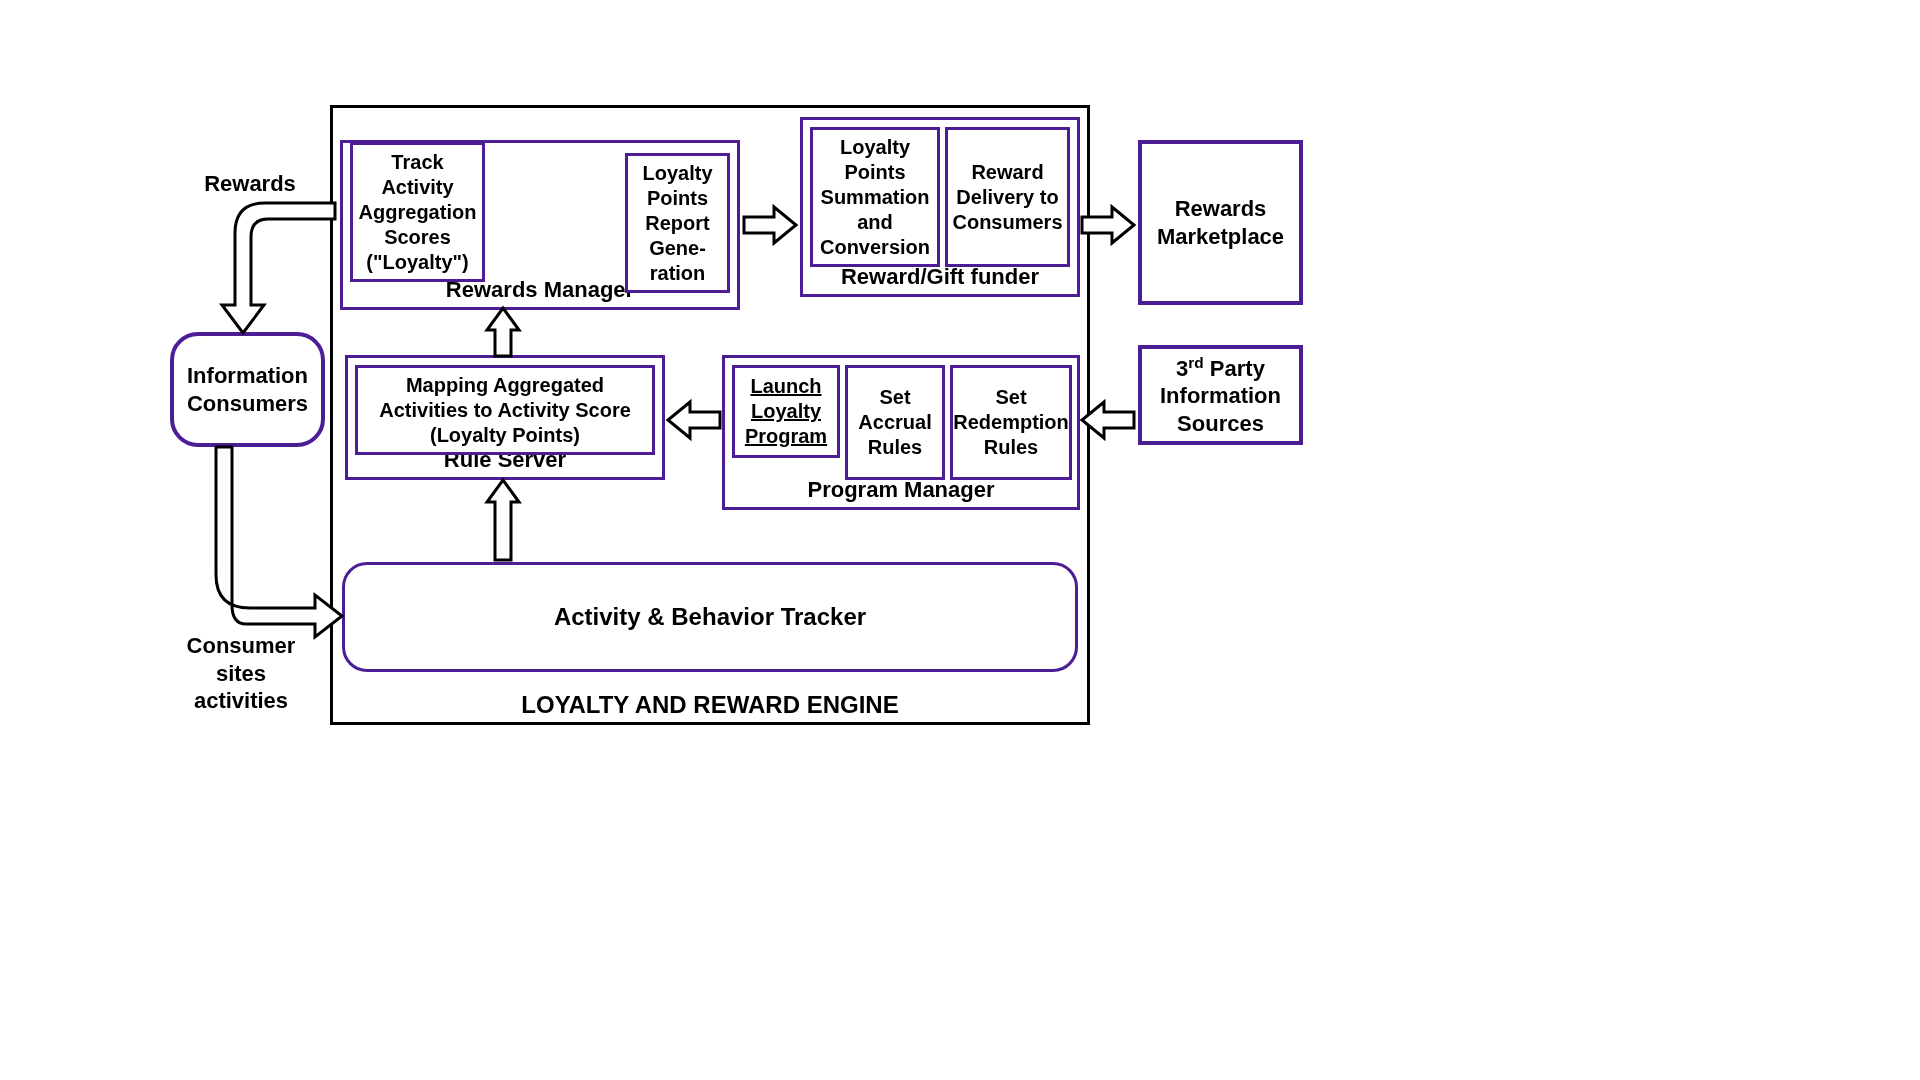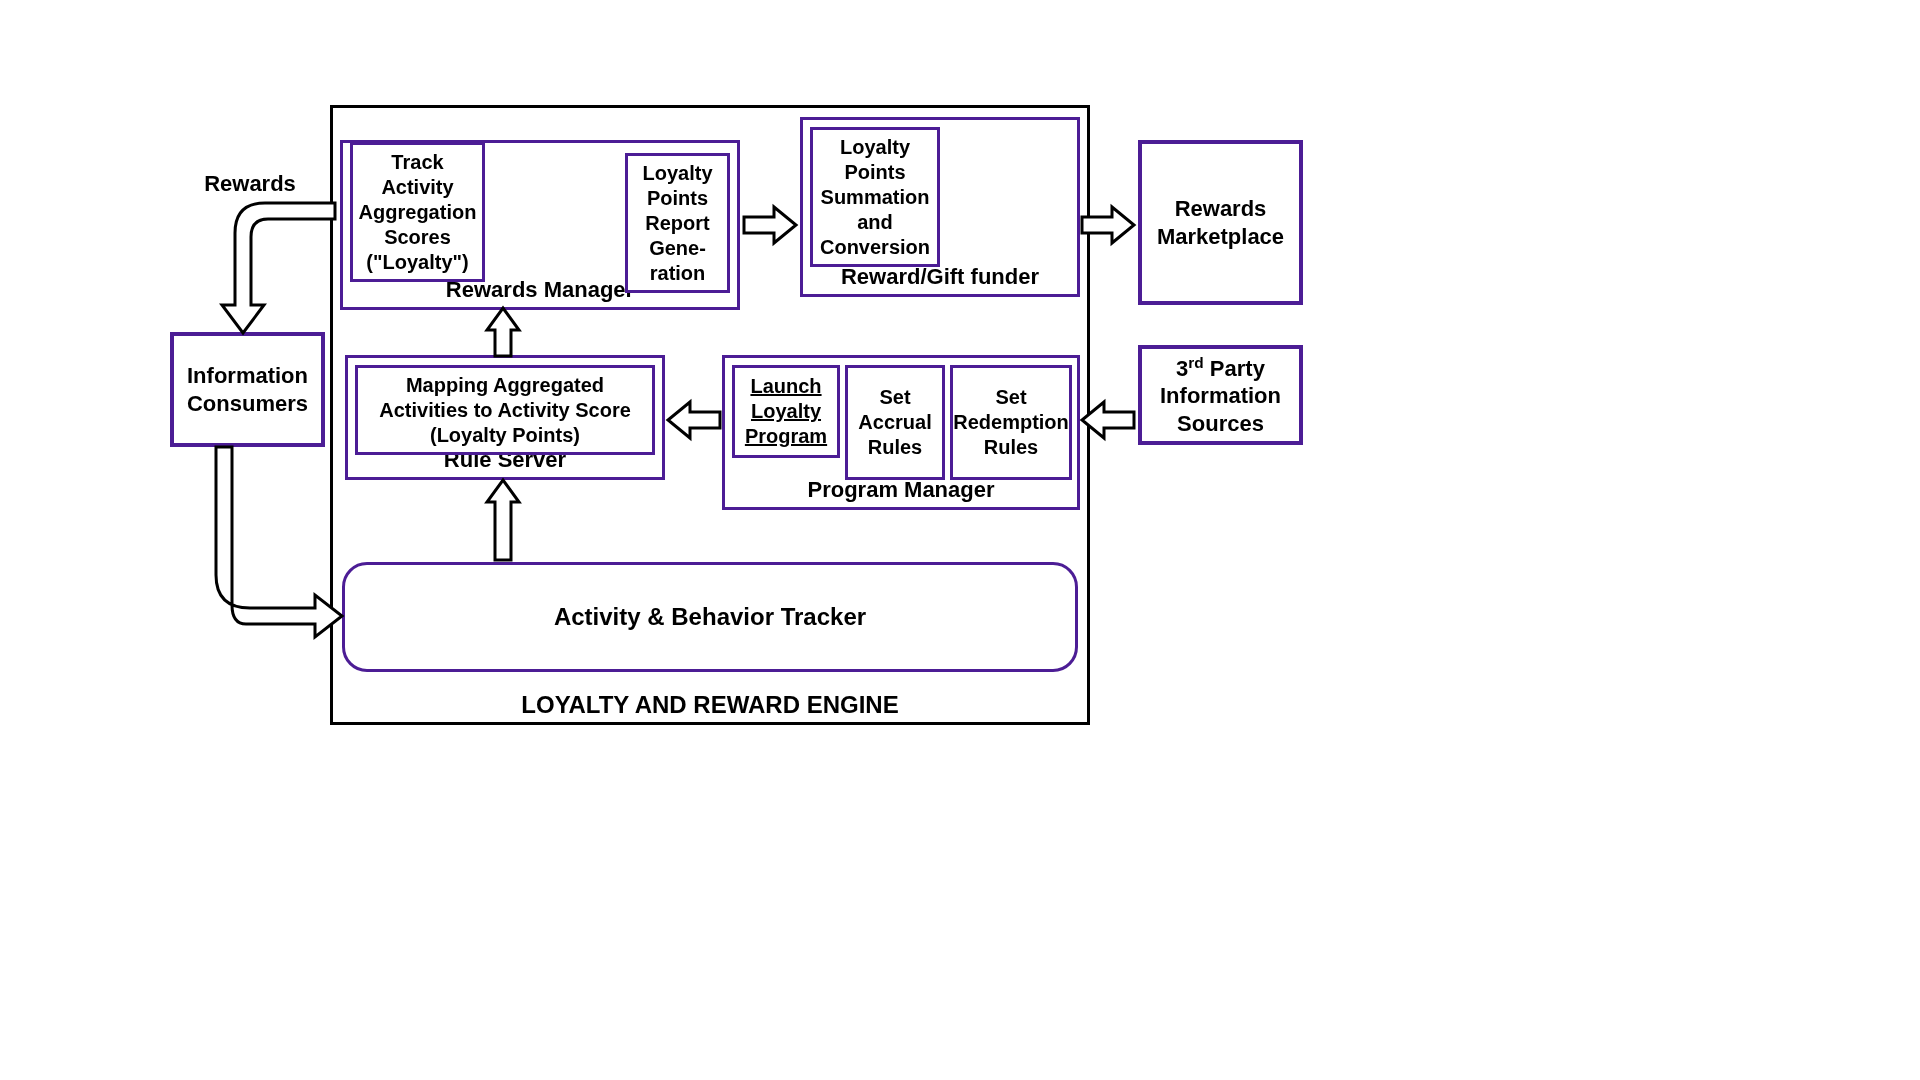--- a/index.html
+++ b/index.html
@@ -58,46 +58,48 @@
   <div class="box" style="left:340px; top:140px; width:400px; height:170px; align-items:flex-end; padding-bottom:4px;">
     <span class="fs22">Rewards Manager</span>
   </div>
   <div class="box fs20" style="left:350px; top:142px; width:135px; height:140px; padding:4px;">Track Activity Aggregation Scores ("Loyalty")</div>
   <div class="box fs20" style="left:625px; top:153px; width:105px; height:140px; padding:4px;">Loyalty Points Report Gene-ration</div>
 
   <div class="box" style="left:800px; top:117px; width:280px; height:180px; align-items:flex-end; padding-bottom:4px;">
     <span class="fs22">Reward/Gift funder</span>
   </div>
   <div class="box fs20" style="left:810px; top:127px; width:130px; height:140px; padding:4px;">Loyalty Points Summation and Conversion</div>
+  <div class="box fs20" style="left:945px; top:127px; width:125px; height:140px; padding:4px;">Reward Delivery to Consumers</div>
 
   <div class="box" style="left:345px; top:355px; width:320px; height:125px; align-items:flex-end; padding-bottom:4px;">
     <span class="fs22">Rule Server</span>
   </div>
   <div class="box fs20" style="left:355px; top:365px; width:300px; height:90px; padding:6px;">Mapping Aggregated Activities to Activity Score (Loyalty Points)</div>
 
   <div class="box" style="left:722px; top:355px; width:358px; height:155px; align-items:flex-end; padding-bottom:4px;">
     <span class="fs22">Program Manager</span>
   </div>
   <div class="box fs20" style="left:732px; top:365px; width:108px; height:93px; padding:4px;text-decoration:underline;">Launch Loyalty Program</div>
   <div class="box fs20" style="left:845px; top:365px; width:100px; height:115px; padding:4px;">Set Accrual Rules</div>
   <div class="box fs20" style="left:950px; top:365px; width:122px; height:115px; padding:4px;">Set Redemption Rules</div>
 
   <div class="box fs24" style="left:342px; top:562px; width:736px; height:110px;border-radius:25px;">Activity &amp; Behavior Tracker</div>
 
-  <div class="box fs22" style="left:170px; top:332px; width:155px; height:115px; border-width:4px; padding:4px;">Information Consumers</div>
+  <div class="box fs22" style="left:170px; top:332px; width:155px; height:115px; border-width:4px; padding:4px;border-radius:28px;">Information Consumers</div>
 
   <div class="box fs22" style="left:1138px; top:140px; width:165px; height:165px; border-width:4px; padding:4px;">Rewards Marketplace</div>
 
   <div class="box fs22" style="left:1138px; top:345px; width:165px; height:100px; border-width:4px; padding:4px;">
     <span>
       <span>3</span><sup>rd</sup><span> Party Information Sources</span>
     </span>
   </div>
 
   <div class="label fs22" style="left:190px; top:170px; width:120px;">Rewards</div>
+  <div class="label fs22" style="left:176px; top:632px; width:130px; text-align:center;">Consumer sites activities</div>
 
   <svg class="arrow" style="left:744px; top:200px; width:54px; height:50px;">
     <polygon points="0,17 30,17 30,7 52,25 30,43 30,33 0,33" fill="#fff" stroke="#000" stroke-width="3"></polygon>
   </svg>
 
   <svg class="arrow" style="left:1082px; top:200px; width:54px; height:50px;">
     <polygon points="0,17 30,17 30,7 52,25 30,43 30,33 0,33" fill="#fff" stroke="#000" stroke-width="3"></polygon>
   </svg>
 
   <svg class="arrow" style="left:668px; top:395px; width:54px; height:50px;">

